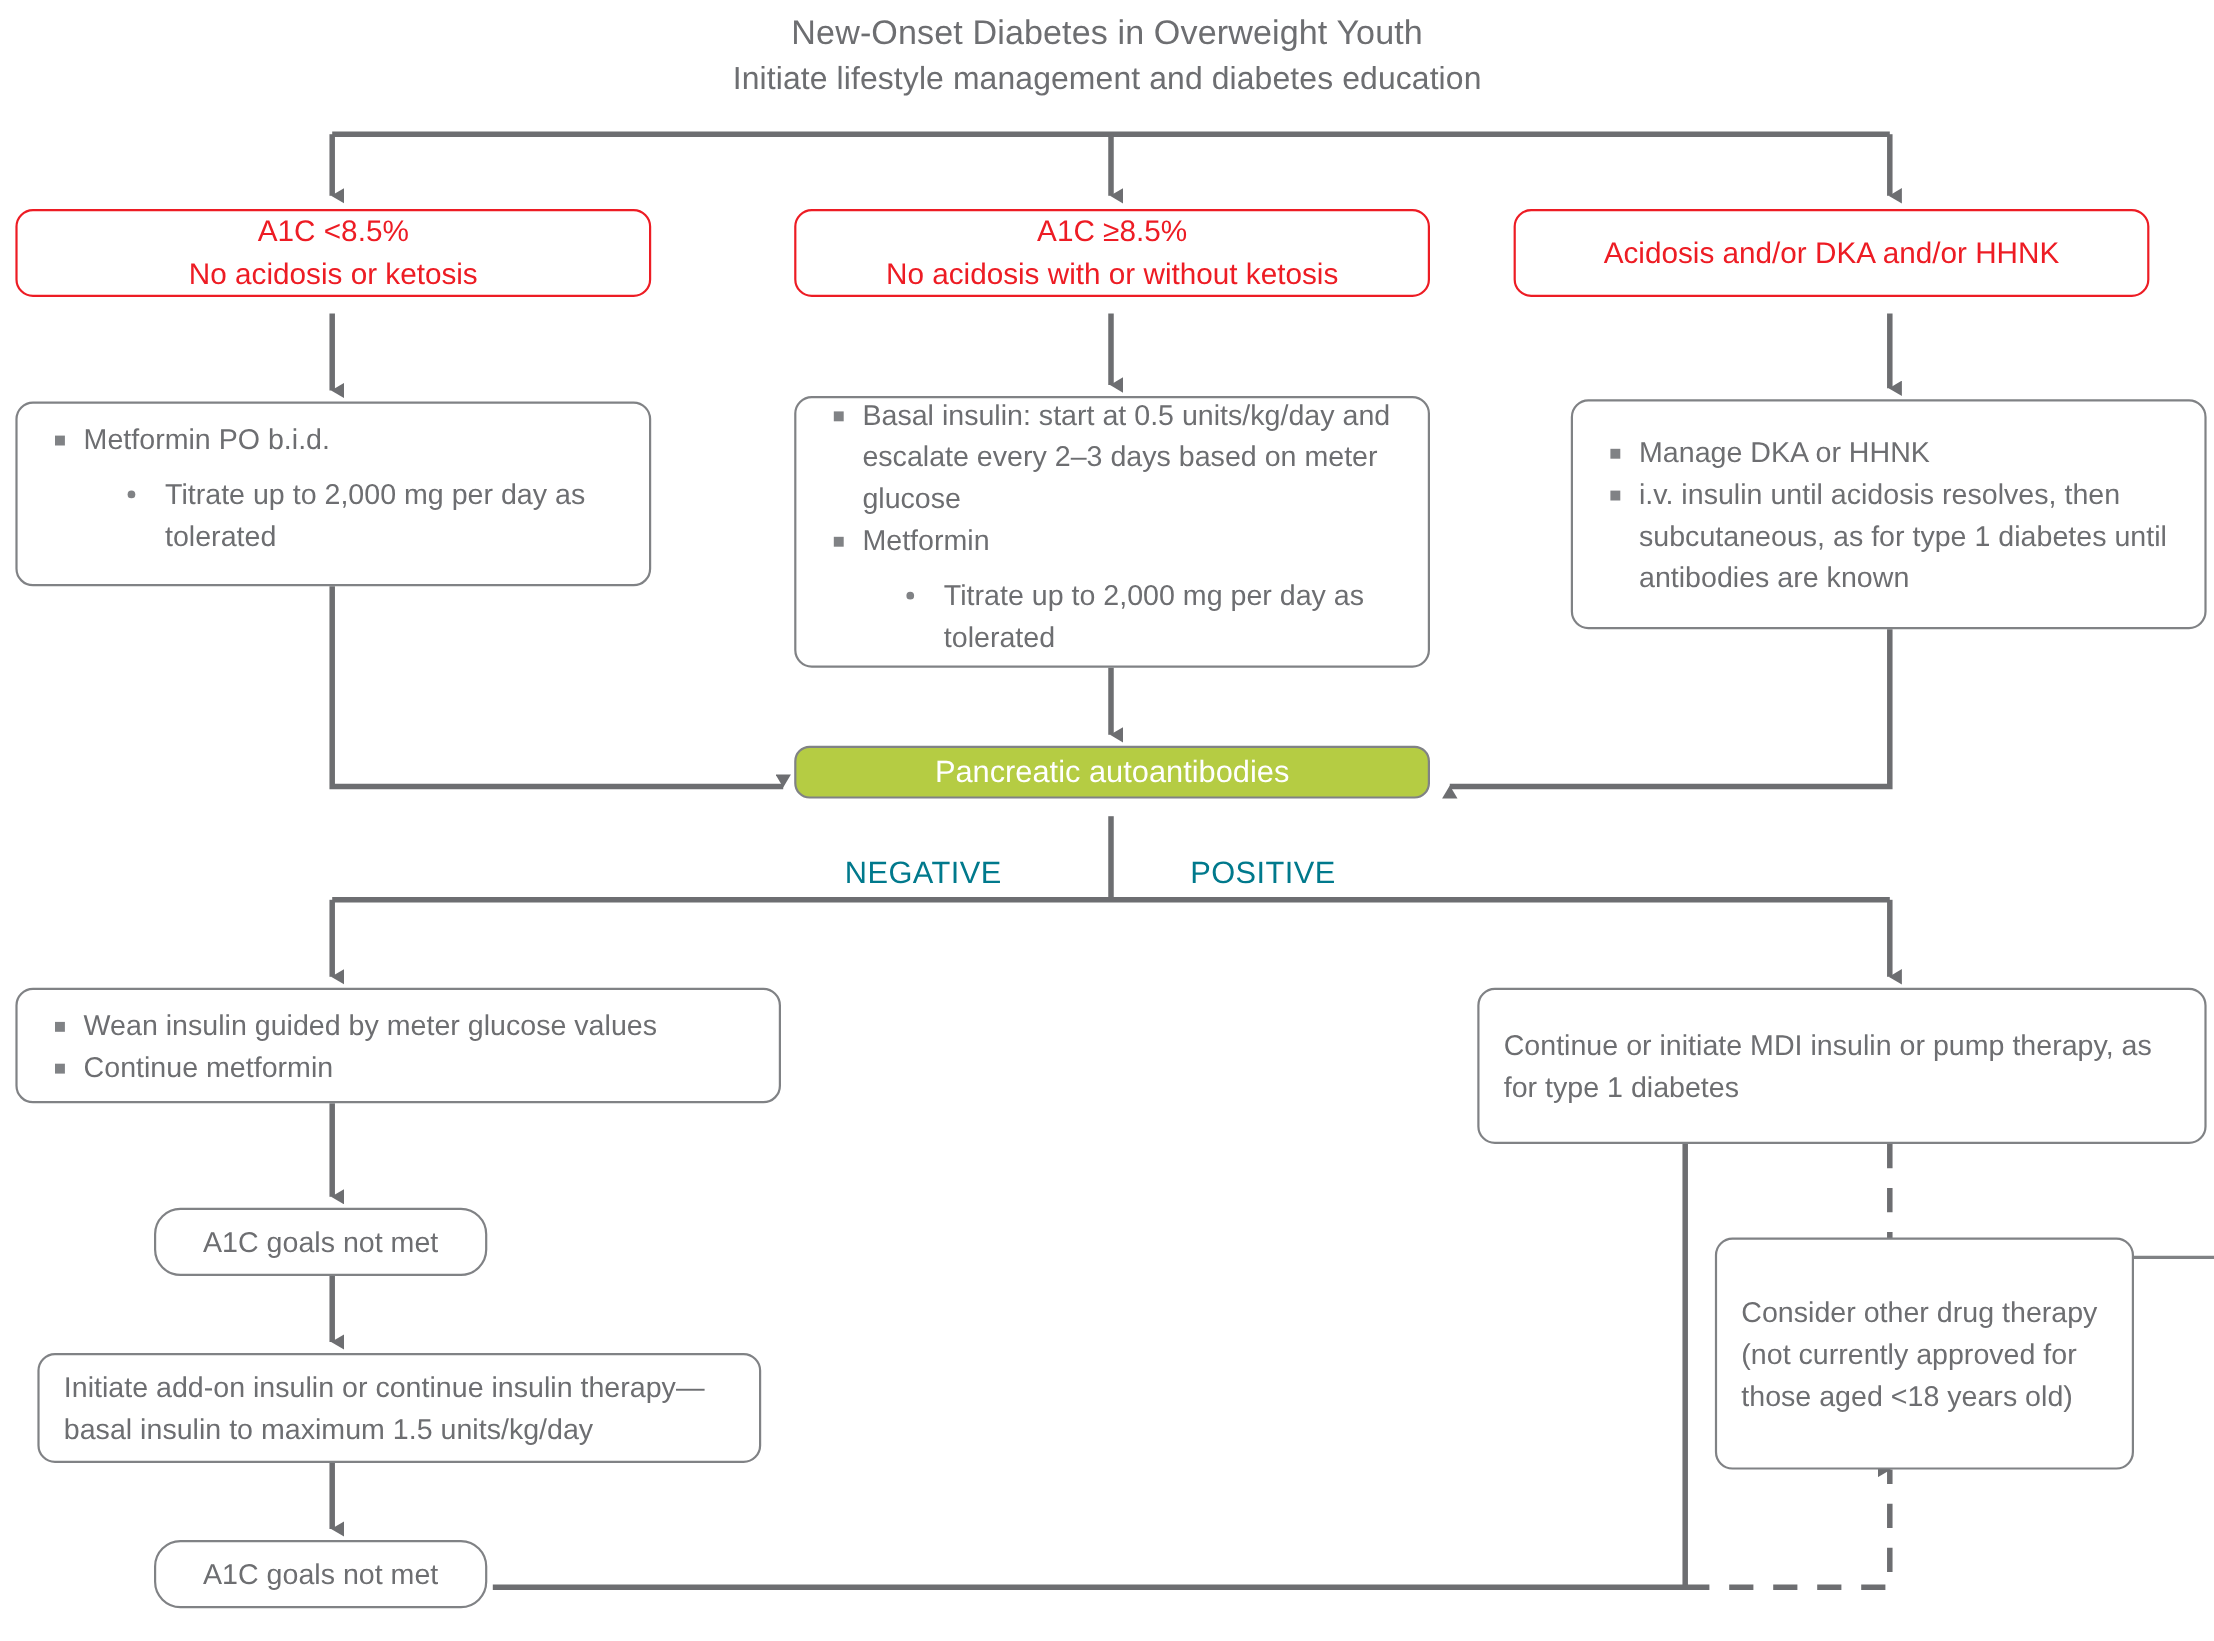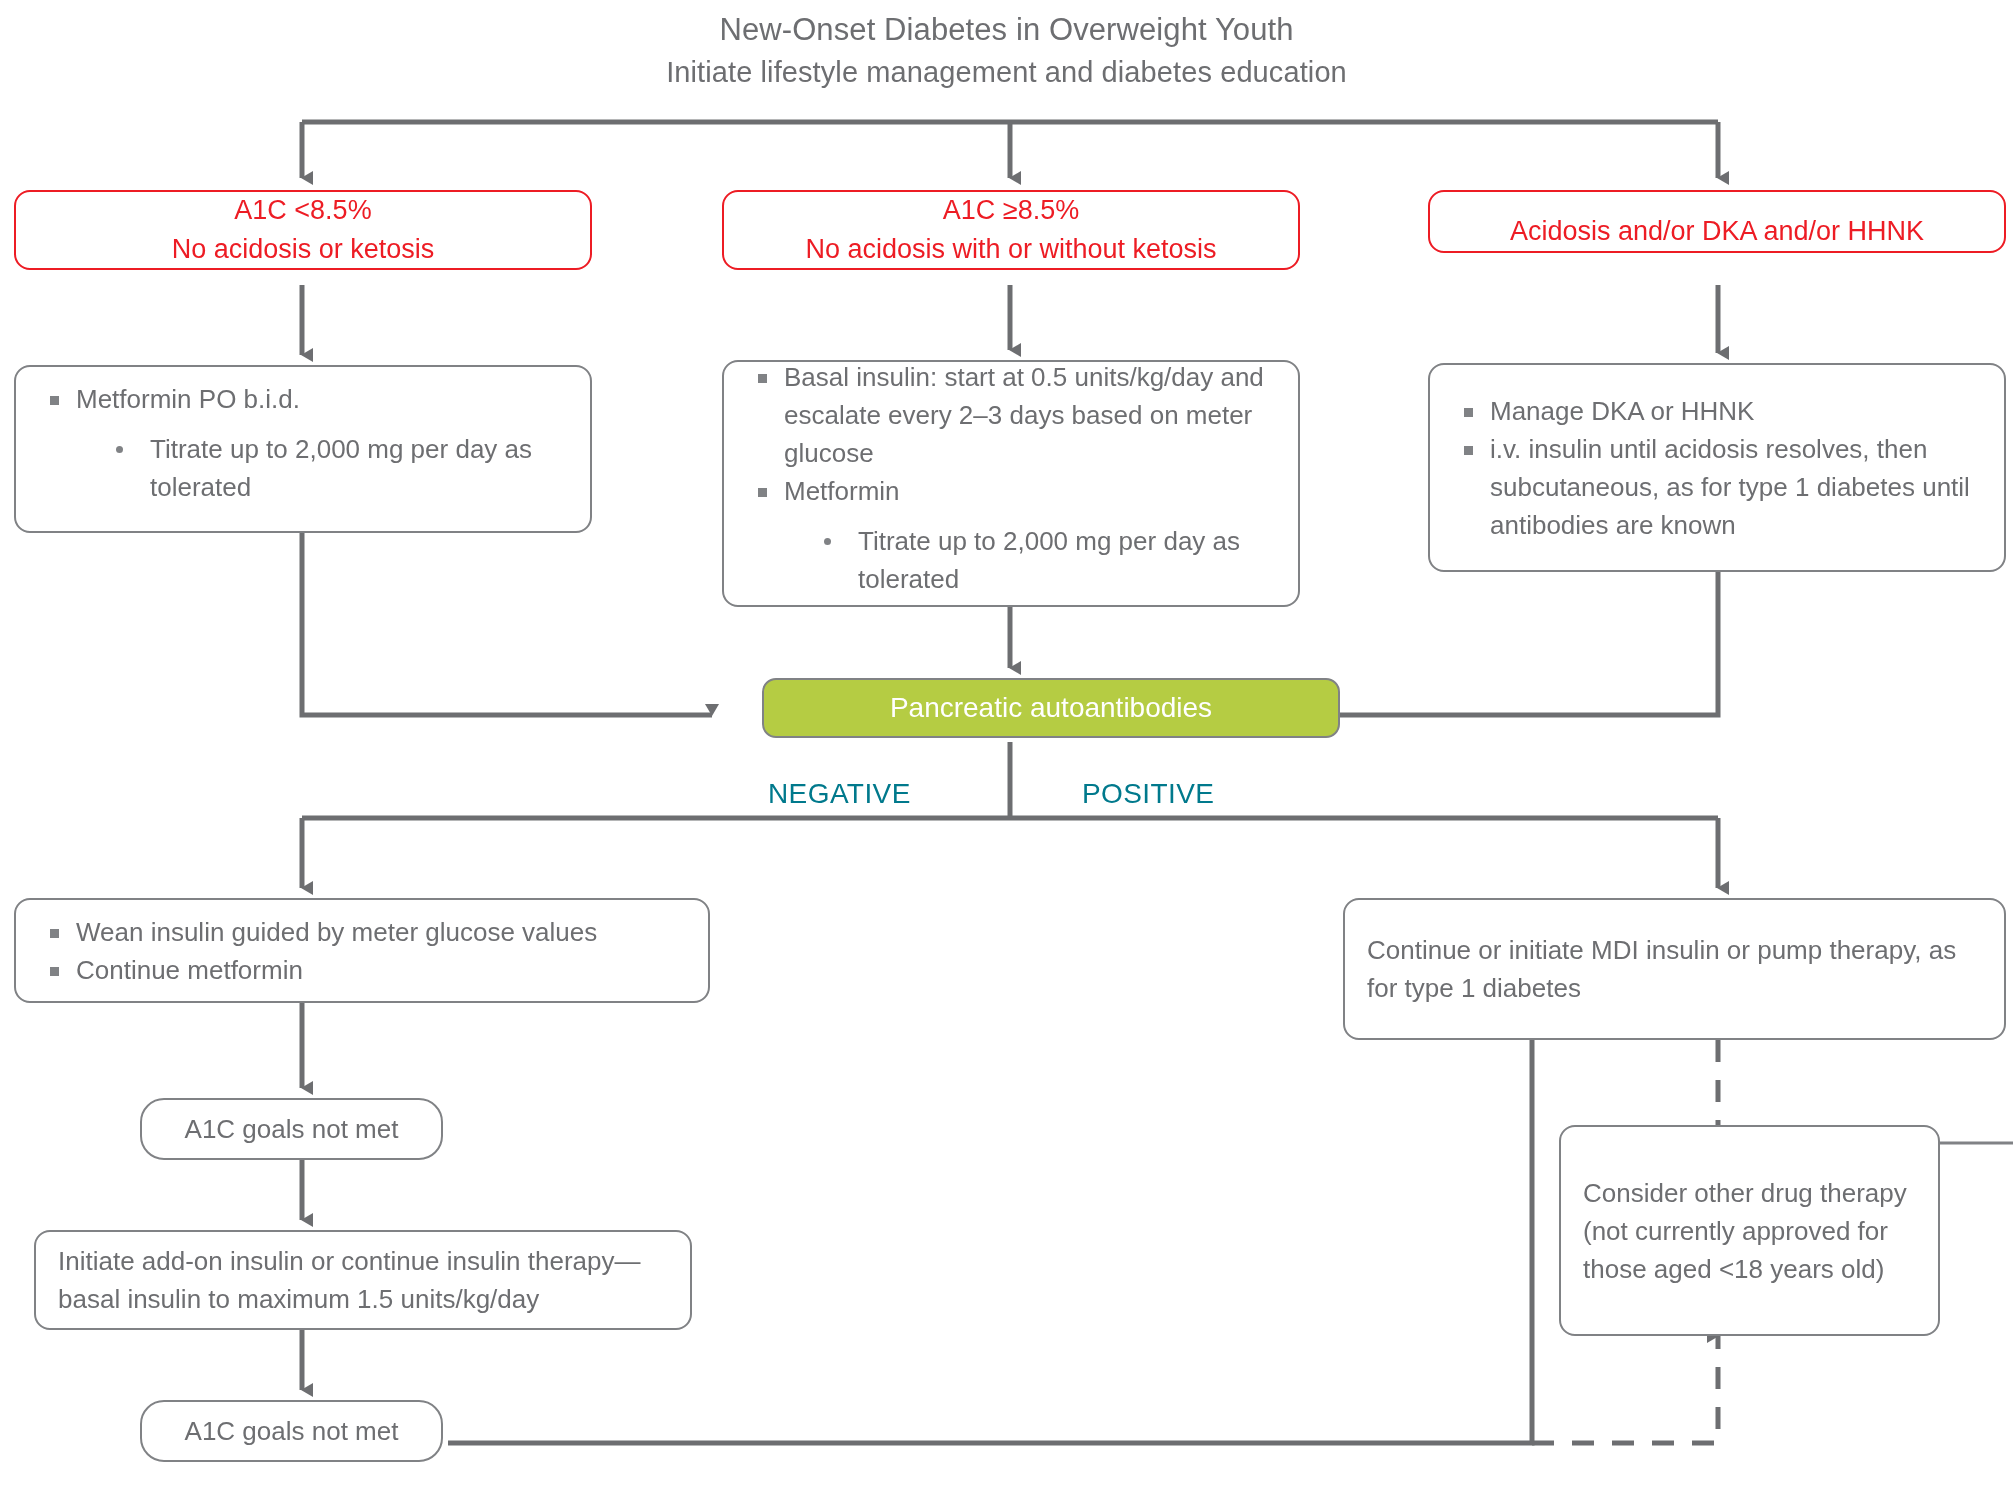--- a/index.html
+++ b/index.html
@@ -160,21 +160,21 @@
     </div>
   </div>
 
   <div class="node red" style="left:722px;top:190px;width:578px;height:80px;">
     <div>
       <div>A1C ≥8.5%</div>
       <div>No acidosis with or without ketosis</div>
     </div>
   </div>
 
-  <div class="node red" style="left:1428px;top:190px;width:578px;height:63px;align-items:flex-end;">
+  <div class="node red" style="left:1376px;top:190px;width:578px;height:80px;">
     <div>
       <div>Acidosis and/or DKA and/or HHNK</div>
     </div>
   </div>
 
   <div class="node gray" style="left:14px;top:365px;width:578px;height:168px;">
     <div class="pad">
       <ul class="bul">
         <li>Metformin PO b.i.d.</li>
       </ul>
@@ -198,21 +198,21 @@
 
   <div class="node gray" style="left:1428px;top:363px;width:578px;height:209px;">
     <div class="pad">
       <ul class="bul">
         <li>Manage DKA or HHNK</li>
         <li>i.v. insulin until acidosis resolves, then subcutaneous, as for type 1 diabetes until antibodies are known</li>
       </ul>
     </div>
   </div>
 
-  <div class="green" style="left:762px;top:678px;width:578px;height:60px;">
+  <div class="green" style="left:722px;top:678px;width:578px;height:48px;">
     <span>Pancreatic autoantibodies</span>
   </div>
 
   <div class="branch-label" style="left:768px;top:778px;">NEGATIVE</div>
   <div class="branch-label" style="left:1082px;top:778px;">POSITIVE</div>
 
   <div class="node gray" style="left:14px;top:898px;width:696px;height:105px;">
     <div class="pad">
       <ul class="bul">
         <li>Wean insulin guided by meter glucose values</li>

